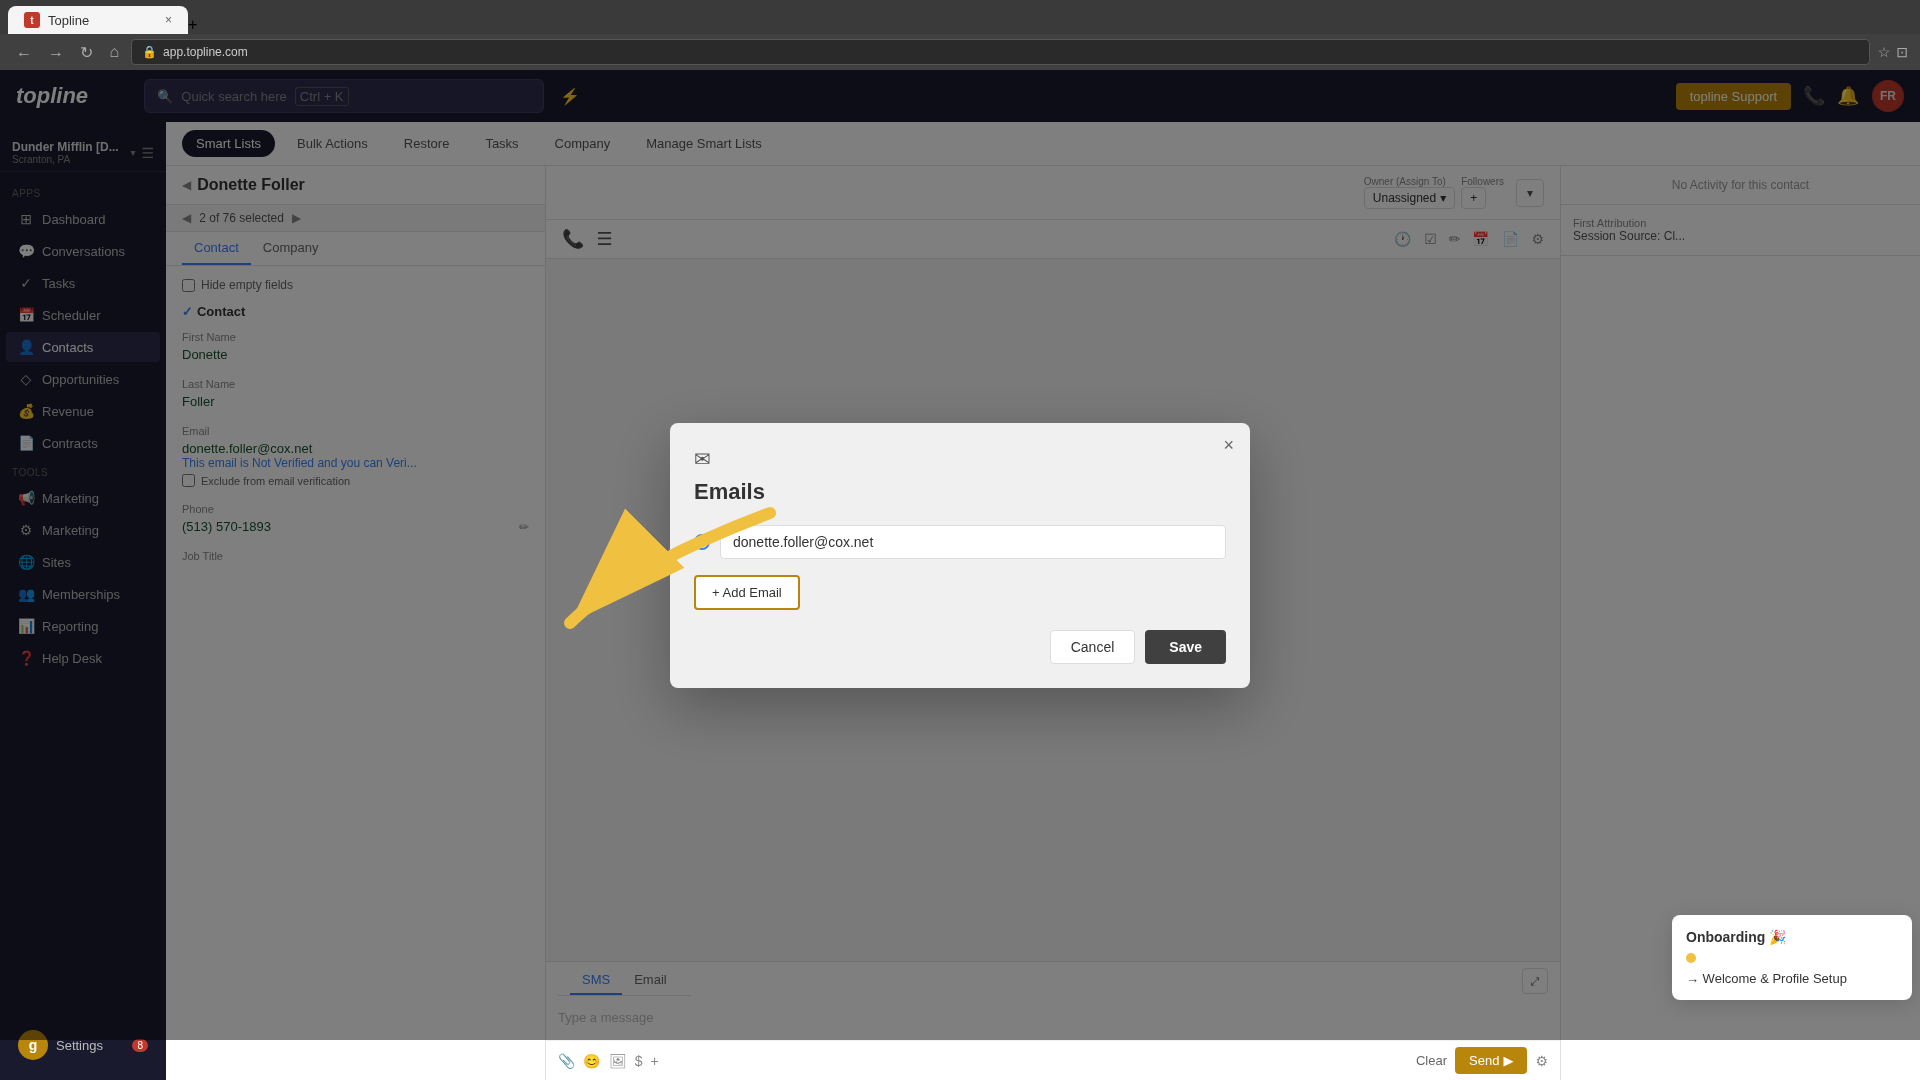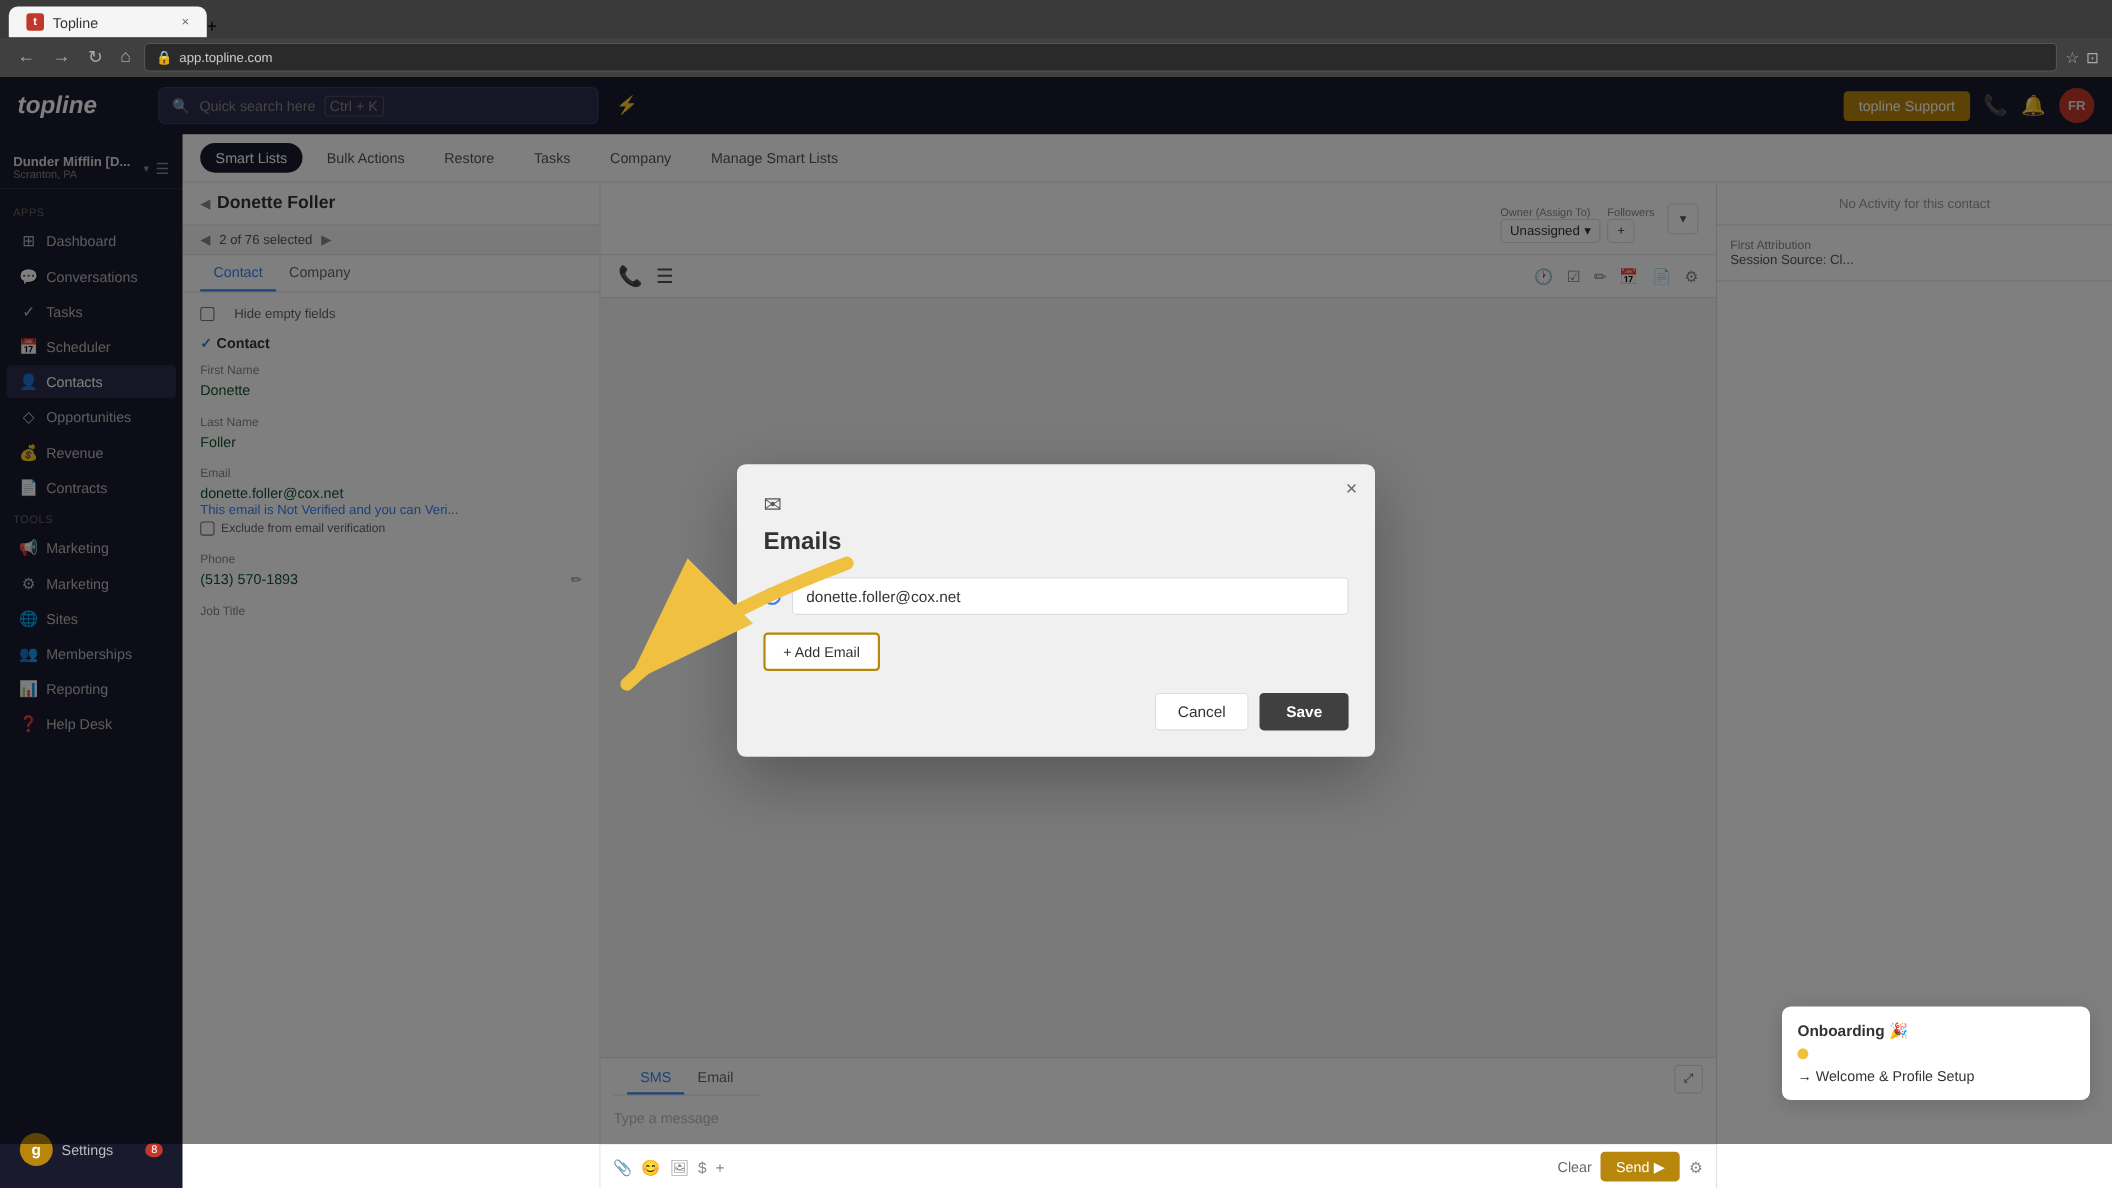--- a/index.html
+++ b/index.html
@@ -56,21 +56,21 @@
     .contact-nav { padding: 10px 16px; border-bottom: 1px solid #e0e0e0; }
     .contact-name { font-size: 16px; font-weight: 600; color: #333; display: flex; align-items: center; gap: 4px; }
     .contact-tabs { display: flex; padding: 0 16px; border-bottom: 1px solid #e0e0e0; }
     .contact-tab { padding: 8px 12px; font-size: 13px; cursor: pointer; color: #666; border-bottom: 2px solid transparent; }
     .contact-tab.active { color: #3b82f6; border-bottom-color: #3b82f6; }
     .contact-body { flex: 1; overflow-y: auto; padding: 12px 16px; }
     .field-group { margin-bottom: 16px; }
     .field-label { font-size: 11px; color: #888; margin-bottom: 4px; }
     .field-value { font-size: 13px; color: #14532d; }
     .field-value.link { color: #3b82f6; font-size: 12px; }
-    .hide-empty { display: flex; align-items: center; gap: 18px; font-size: 12px; color: #666; margin-bottom: 12px; }
+    .hide-empty { display: flex; align-items: center; gap: 6px; font-size: 12px; color: #666; margin-bottom: 12px; }
     .section-header { display: flex; align-items: center; gap: 4px; font-size: 13px; font-weight: 600; color: #333; margin-bottom: 12px; }
     .phone-row { display: flex; align-items: center; justify-content: space-between; }
     .edit-icon { color: #888; font-size: 12px; cursor: pointer; }
 
     
     .right-panel { width: 360px; background: #fff; border-left: 1px solid #e0e0e0; display: flex; flex-direction: column; }
 
     
     .record-header { padding: 10px 16px; background: #fff; border-bottom: 1px solid #e0e0e0; display: flex; align-items: center; gap: 12px; }
     .selector-info { font-size: 12px; color: #555; display: flex; align-items: center; gap: 4px; }
@@ -88,21 +88,21 @@
     .email-row { display: flex; align-items: center; gap: 10px; margin-bottom: 16px; }
     .radio-btn { width: 16px; height: 16px; border-radius: 50%; border: 2px solid #3b82f6; background: white; display: flex; align-items: center; justify-content: center; }
     .radio-btn.selected::after { content: ''; width: 8px; height: 8px; border-radius: 50%; background: #3b82f6; }
     .email-input { flex: 1; background: white; border: 1px solid #ddd; border-radius: 4px; padding: 8px 12px; font-size: 14px; color: #333; }
     .add-email-btn { background: white; border: 2px solid #b8860b; color: #333; border-radius: 4px; padding: 8px 16px; font-size: 13px; cursor: pointer; display: flex; align-items: center; gap: 4px; font-weight: 500; }
     .modal-footer { display: flex; justify-content: flex-end; gap: 10px; margin-top: 20px; }
     .cancel-btn { background: white; border: 1px solid #ddd; border-radius: 4px; padding: 8px 20px; font-size: 14px; color: #333; cursor: pointer; }
     .save-btn { background: #404040; border: none; border-radius: 4px; padding: 8px 24px; font-size: 14px; color: white; cursor: pointer; font-weight: 600; }
 
     
-    .onboarding-card { position: fixed; bottom: 80px; right: 20px; width: 280px; background: white; border-radius: 8px; box-shadow: 0 4px 20px rgba(0,0,0,0.15); padding: 14px; z-index: 200; }
+    .onboarding-card { position: fixed; bottom: 80px; right: 8px; width: 240px; background: white; border-radius: 8px; box-shadow: 0 4px 20px rgba(0,0,0,0.15); padding: 14px; z-index: 200; }
     .onboarding-title { font-size: 14px; font-weight: 600; color: #333; display: flex; align-items: center; gap: 6px; margin-bottom: 8px; }
     .progress-dot { width: 10px; height: 10px; border-radius: 50%; background: #f0c040; }
     .onboarding-link { font-size: 13px; color: #333; display: flex; align-items: center; gap: 6px; cursor: pointer; }
 
     
     .audit-btn { background: #b8860b; color: white; border: none; border-radius: 4px; padding: 8px 0; font-size: 13px; cursor: pointer; width: 100%; display: flex; align-items: center; justify-content: center; gap: 6px; margin-top: 12px; }
     .chat-tabs { display: flex; border-bottom: 1px solid #e0e0e0; padding: 0 12px; }
     .chat-tab { padding: 6px 12px; font-size: 13px; color: #666; border-bottom: 2px solid transparent; cursor: pointer; }
     .chat-tab.active { color: #3b82f6; border-bottom-color: #3b82f6; }
     .send-btn { background: #b8860b; color: white; border: none; border-radius: 4px; padding: 6px 14px; font-size: 13px; cursor: pointer; display: flex; align-items: center; gap: 4px; }
@@ -319,21 +319,21 @@
               <div class="field-label">Job Title</div>
             </div>
 
           </div>
         </div>
 
         <div style="flex:1; background:#f0f0f0; display:flex; flex-direction:column;">
 
           <div class="record-header">
             <div style="flex:1;"></div>
-            <div style="display:flex; gap:6px;margin-top:12px;">
+            <div style="display:flex; gap:6px;">
               <div>
                 <div style="font-size:10px; color:#888;">Owner (Assign To)</div>
                 <button class="dropdown-btn">
                   <span>Unassigned</span>
                   <span>▾</span>
                 </button>
               </div>
               <div>
                 <div style="font-size:10px; color:#888;">Followers</div>
                 <button class="dropdown-btn">+</button>

